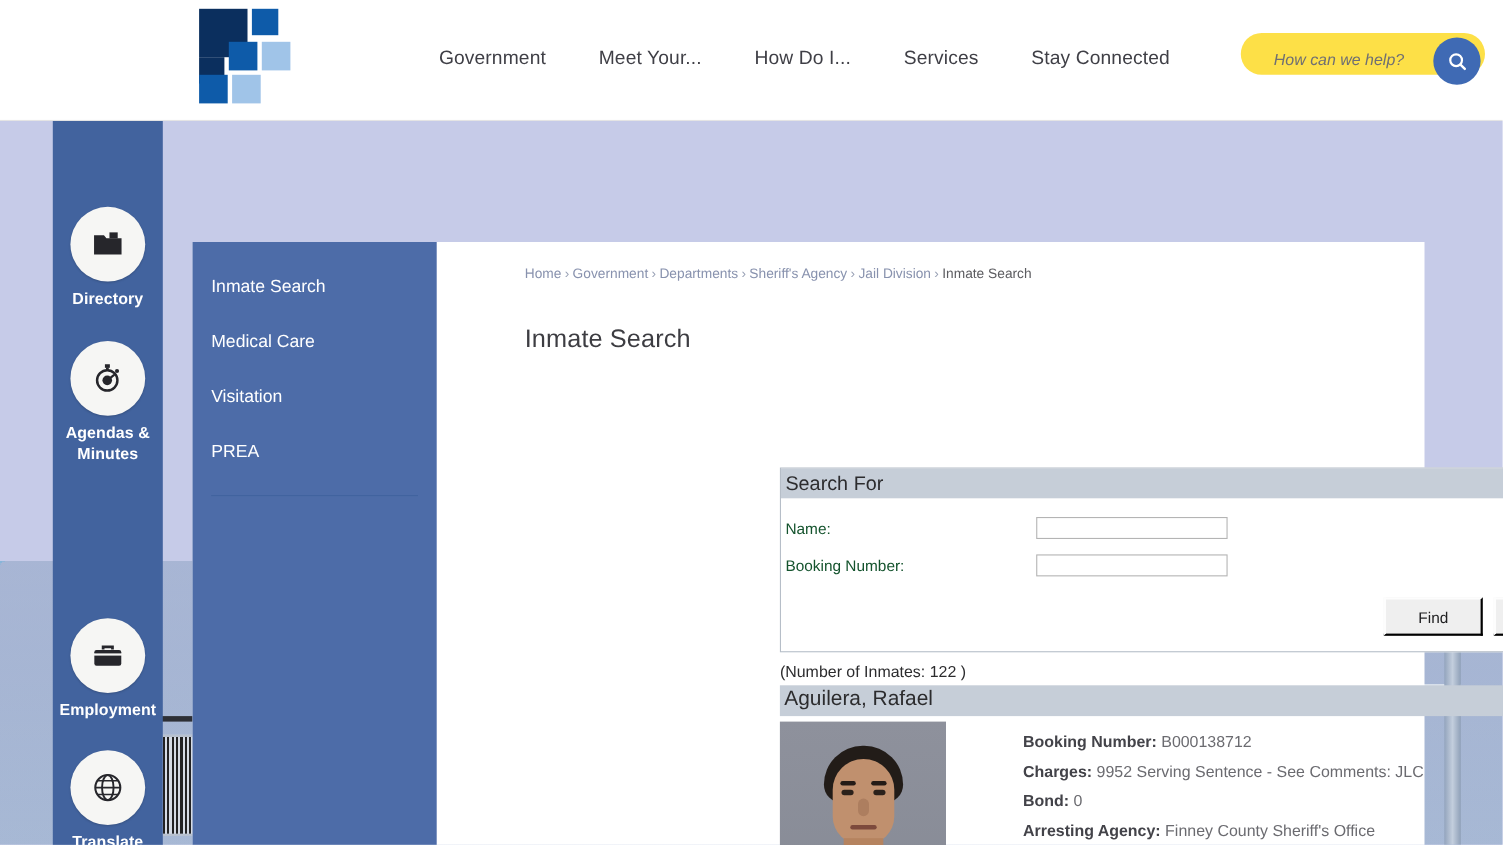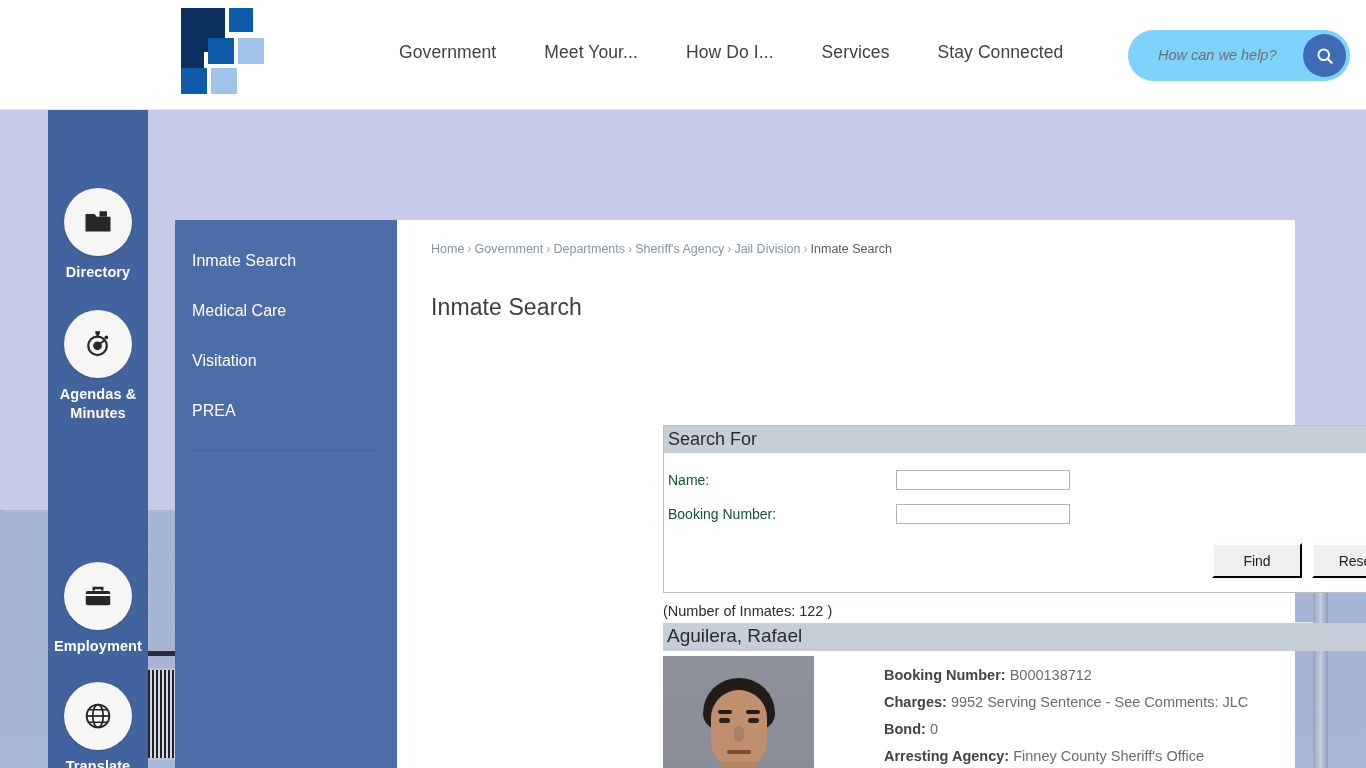--- a/index.html
+++ b/index.html
@@ -35,22 +35,22 @@
     color: #3f3f46;
     font-size: 17.5px;
     letter-spacing: .1px;
     text-decoration: none;
     padding: 0 24px;
     white-space: nowrap;
   }
 
   .searchbox {
     position: absolute; right: 16px; top: 30px;
-    width: 222px; height: 51px;
-    background: #7dd3fc;
+    width: 222px; height: 38px;
+    background: #fde047;
     border-radius: 26px;
   }
   .searchbox .ph {
     position: absolute; left: 28px; top: 16px;
     color: #6f6f73;
     font-size: 14.5px;
     font-style: italic;
     border: none; background: transparent;
     width: 140px; outline: none;
     font-family: "Liberation Sans", sans-serif;
@@ -137,20 +137,21 @@
     letter-spacing: .1px;
   }
 
   
   .content {
     position: absolute; left: 175px; top: 220px;
     width: 1120px; min-height: 548px;
     background: #ffffff;
     display: flex;
     z-index: 10;
+    gap: 46px;
   }
   .subnav {
     width: 222px; background: #4d6ca8;
     padding: 16px 0 0 0;
     flex: 0 0 222px;
   }
   .subnav a {
     display: block;
     color: #ffffff;
     font-size: 16px;

